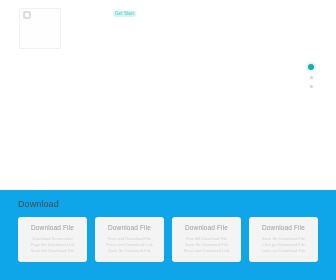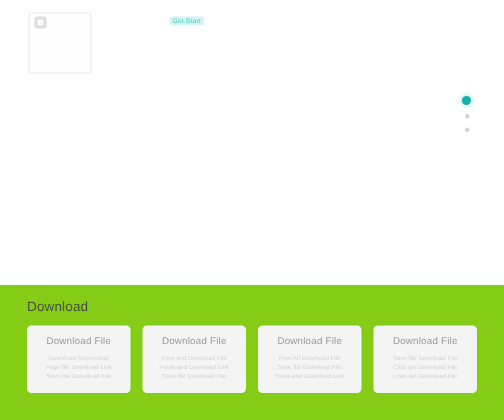--- a/index.html
+++ b/index.html
@@ -108,21 +108,21 @@
     box-shadow: 0 0 3px 1px rgba(20,178,166,.28);
   }
 
   
   .download-section {
     position: absolute;
     left: 0;
     top: 190px;
     width: 336px;
     height: 90px;
-    background: #84cc16;
+    background: #0ea5e9;
   }
 
   .section-title {
     position: absolute;
     left: 18px;
     top: 9px;
     font-size: 9px;
     line-height: 11px;
     color: #4a4a4a;
     letter-spacing: .1px;

